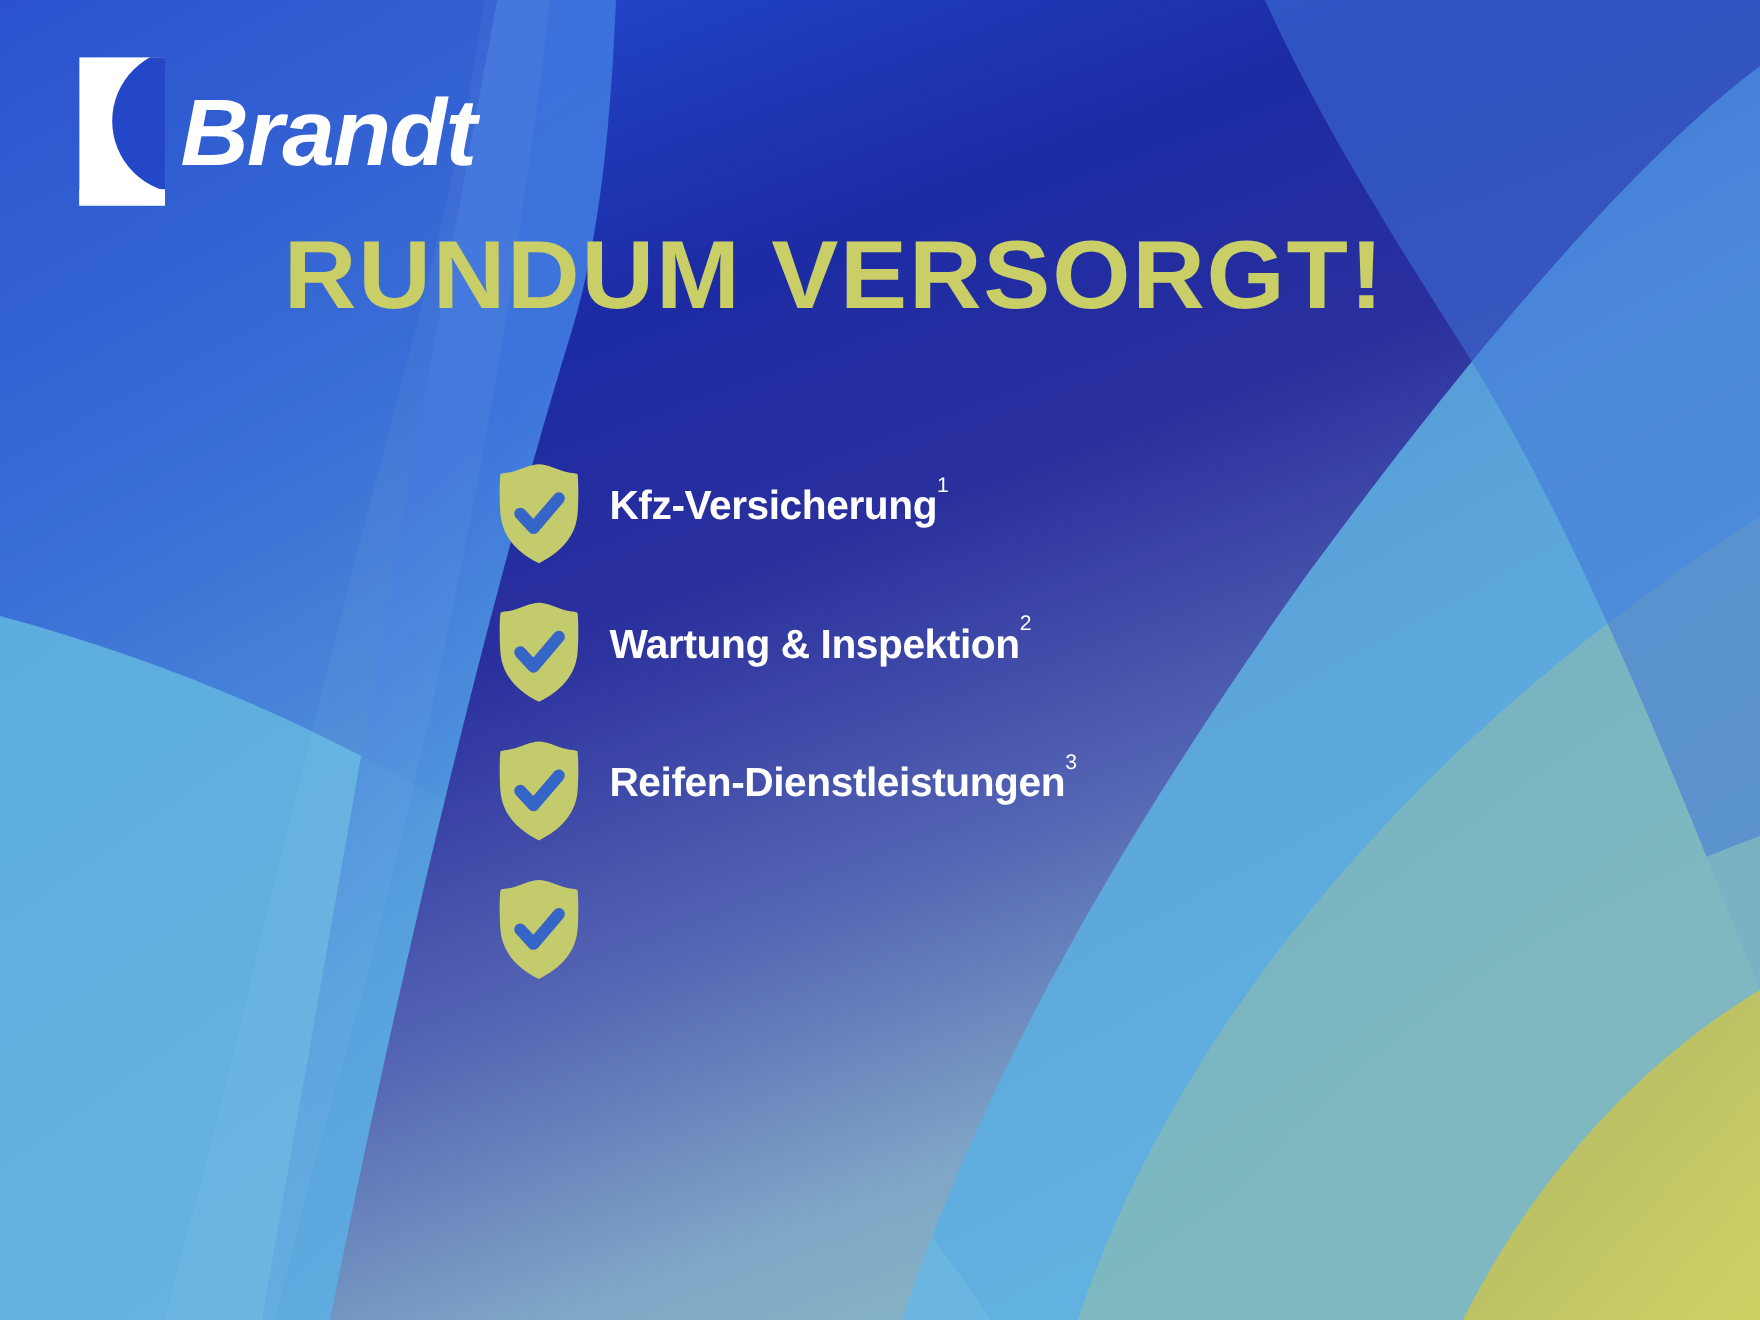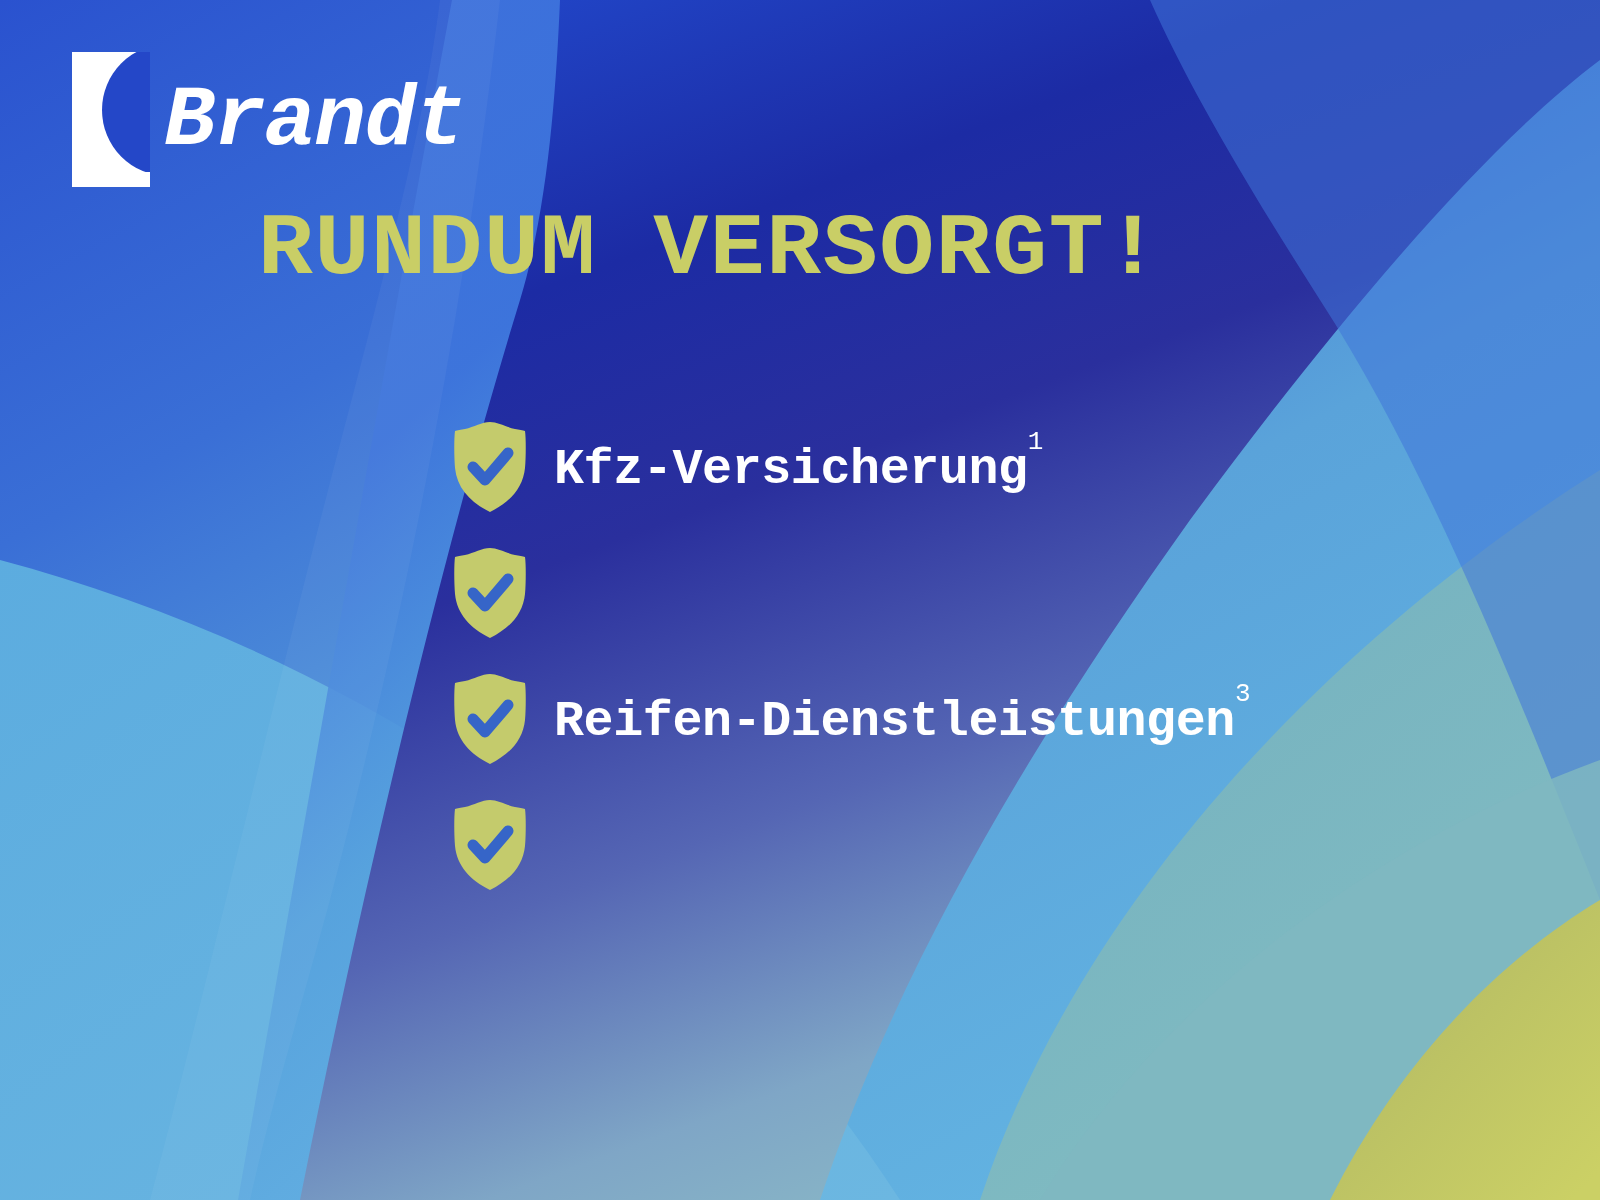--- a/index.html
+++ b/index.html
@@ -6,21 +6,21 @@
   html, body {
     margin: 0;
     padding: 0;
     background: #000;
   }
   #stage {
     position: relative;
     width: 1600px;
     height: 1200px;
     overflow: hidden;
-    font-family: Liberation Mono, monospace;
+    font-family: Liberation Sans, sans-serif;
     -webkit-font-smoothing: antialiased;
   }
 
   
   #bg {
     position: absolute;
     inset: 0;
     width: 1600px;
     height: 1200px;
     display: block;
@@ -87,21 +87,21 @@
 
   .shield {
     flex: 0 0 auto;
     width: 76px;
     height: 94px;
     display: block;
     margin-top: 2px;
   }
   .benefit-text {
     color: #ffffff;
-    font-size: 50px;
+    font-size: 37px;
     line-height: 1.42;
     font-weight: 700;
     letter-spacing: -0.4px;
     padding-left: 26px;
     padding-top: 16px;
     max-width: 940px;
   }
   .benefit-text sup {
     font-size: 0.52em;
     font-weight: 400;
@@ -220,20 +220,23 @@
       </div>
     </div>
 
     <div class="benefit">
       <svg class="shield" viewBox="0 0 76 94">
         <path d="M38,2 C30,2 22,7 13,9 C9,10 5,10 3,11 C2,18 2,36 3,48
                  C5,68 18,82 38,92 C58,82 71,68 73,48
                  C74,36 74,18 73,11 C71,10 67,10 63,9 C54,7 46,2 38,2 Z" fill="#c4cb6c"></path>
         <path d="M21,47 L33,60 L56,33" fill="none" stroke="#3665c8" stroke-width="11" stroke-linecap="round" stroke-linejoin="round"></path>
       </svg>
+      <div class="benefit-text">
+        <span>Wartung &amp; Inspektion</span><sup>2</sup>
+      </div>
     </div>
 
     <div class="benefit">
       <svg class="shield" viewBox="0 0 76 94">
         <path d="M38,2 C30,2 22,7 13,9 C9,10 5,10 3,11 C2,18 2,36 3,48
                  C5,68 18,82 38,92 C58,82 71,68 73,48
                  C74,36 74,18 73,11 C71,10 67,10 63,9 C54,7 46,2 38,2 Z" fill="#c4cb6c"></path>
         <path d="M21,47 L33,60 L56,33" fill="none" stroke="#3665c8" stroke-width="11" stroke-linecap="round" stroke-linejoin="round"></path>
       </svg>
       <div class="benefit-text">

